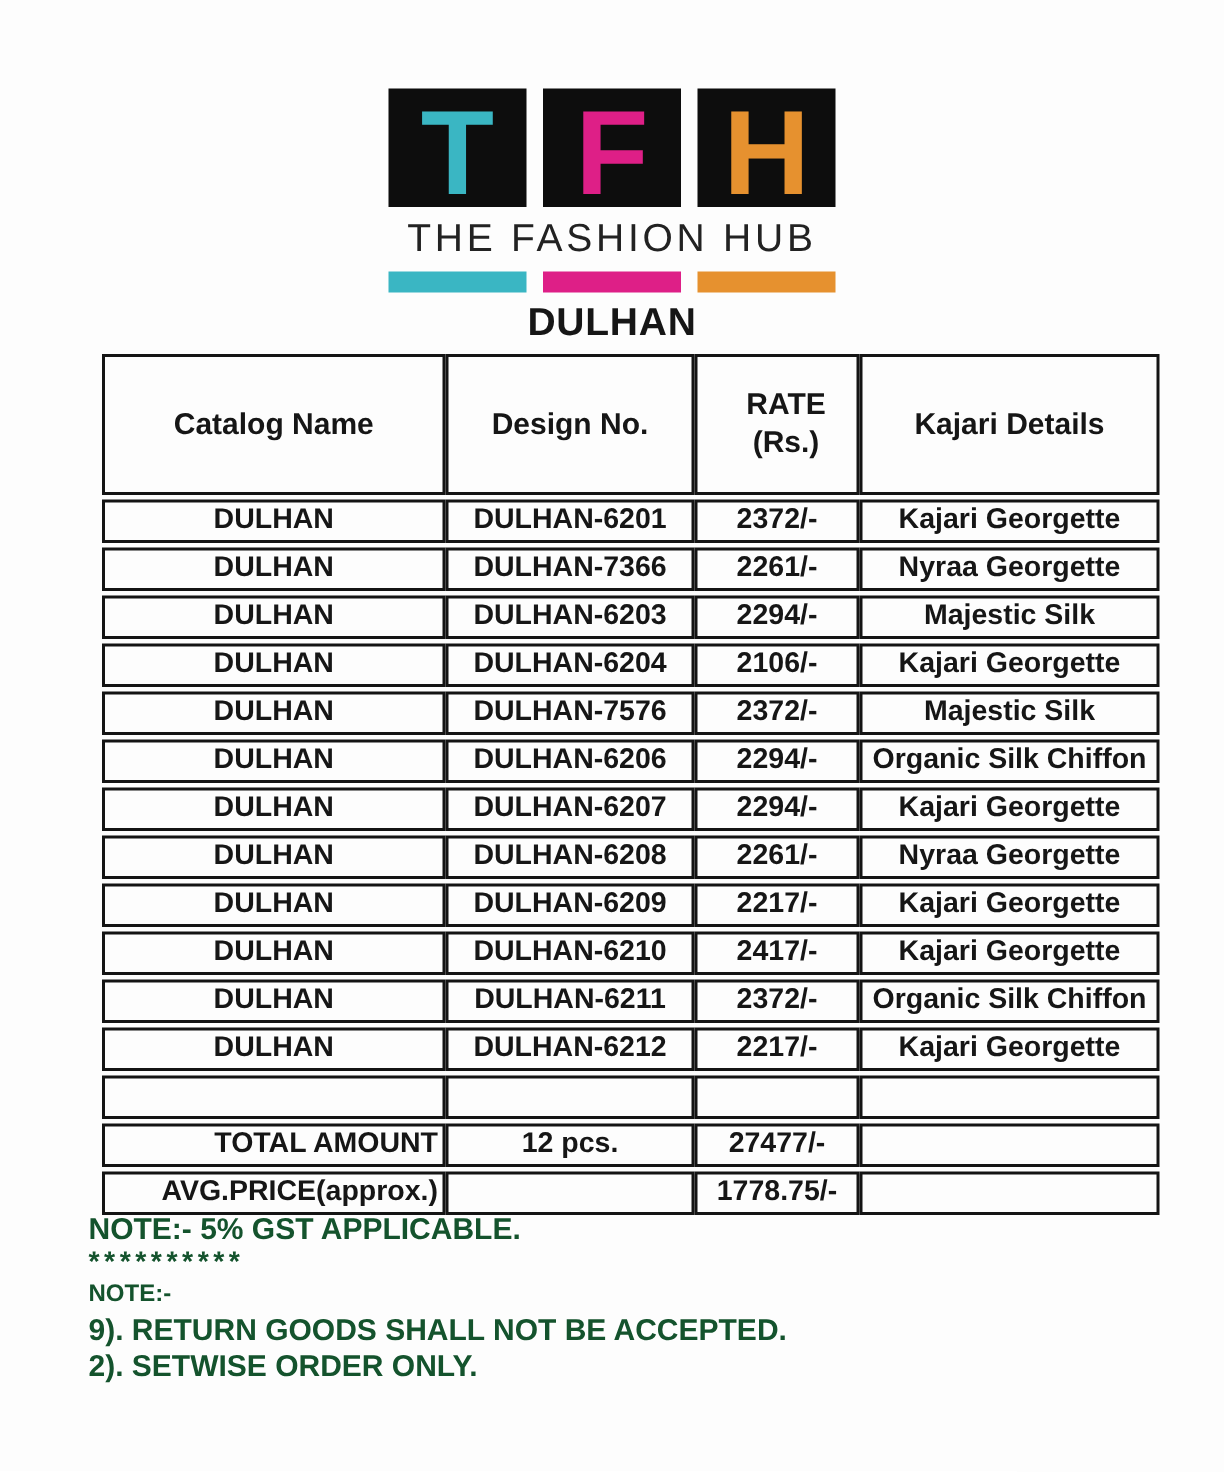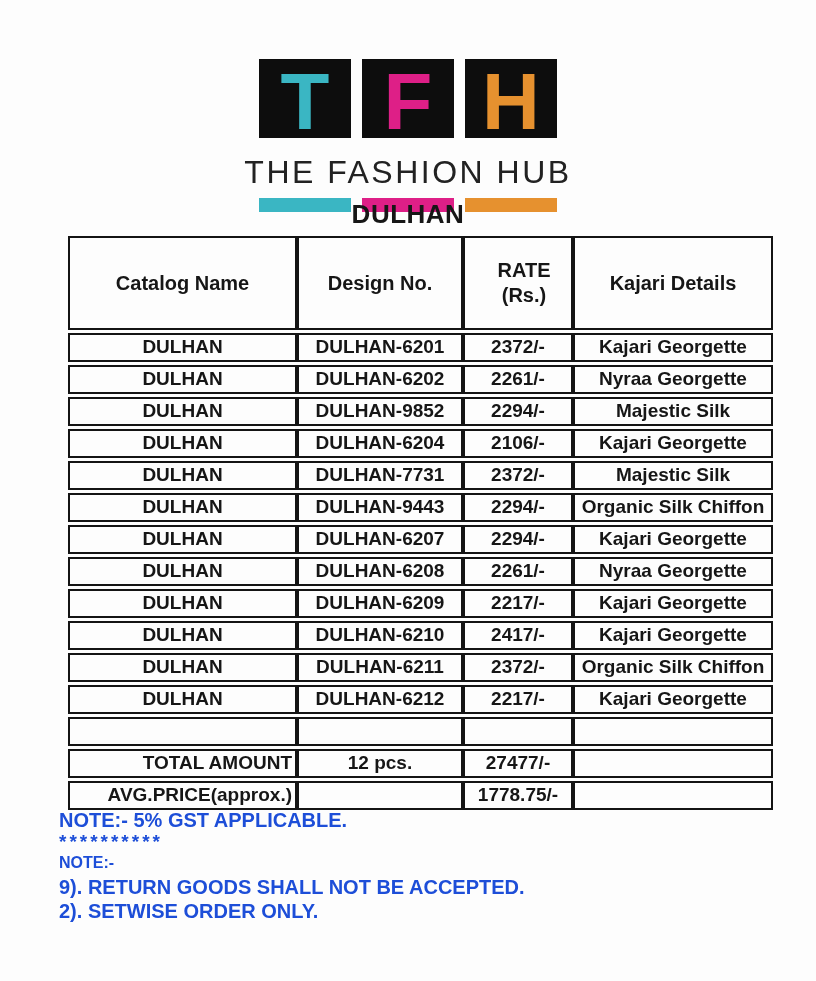--- a/index.html
+++ b/index.html
@@ -8,42 +8,42 @@
     background:#fdfdfd; color:#161616;
     font-family:"Liberation Sans", sans-serif; overflow:hidden;
   }
 
   
   .logo { position:absolute; top:59px; left:0; width:100%;
           display:flex; flex-direction:column; align-items:center; }
   .squares { display:flex; gap:11px; }
   .square { width:92px; height:79px; display:flex; align-items:center; justify-content:center; }
   .square .letter { font-weight:bold; font-size:80px; line-height:1; transform:translateY(3px); }
-  .brand-name { margin-top:16px; font-size:32px; letter-spacing:2.5px; color:#222;
+  .brand-name { margin-top:5px; font-size:26px; letter-spacing:2.5px; color:#222;
                 white-space:nowrap; }
   .bars { display:flex; gap:11px; margin-top:7px; }
   .bar { width:92px; height:14px; }
 
   
   .title { position:absolute; top:199px; left:0; width:100%; text-align:center;
            font-size:26px; font-weight:bold; margin:0; letter-spacing:0.5px; }
 
   
   .table-wrap { position:absolute; top:233px; left:68px; }
   table { border-collapse:separate; border-spacing:0 3px; table-layout:fixed; }
   th, td { border:2px solid #141414; overflow:hidden; white-space:nowrap; }
   thead th { height:88px; font-size:20px; font-weight:bold; text-align:center;
              vertical-align:middle; line-height:1.25; }
   tbody td { height:23px; font-size:19px; font-weight:bold; text-align:center;
              vertical-align:middle; line-height:1.1; }
   .rate-head span { display:block;padding-left:12px; }
   .label-right { text-align:right; padding-right:3px; }
 
   
-  .notes { position:absolute; left:59px; top:808px; font-weight:bold; color:#1d4ed8; }
+  .notes { position:absolute; left:59px; top:808px; font-weight:bold; color:#14532d; }
   .notes p { margin:0; }
   .note-gst   { font-size:20px; line-height:24px; }
   .note-stars { font-size:19px; line-height:19px; letter-spacing:3px; margin-top:3px; }
   .note-label { font-size:16px; line-height:24px; margin-top:9px; }
   .note-item  { font-size:20px; line-height:24px; margin-top:6px; }
 </style>
 </head>
 <body>
 
 <div class="page">
@@ -91,45 +91,45 @@
       </thead>
       <tbody>
         <tr>
           <td>DULHAN</td>
           <td>DULHAN-6201</td>
           <td>2372/-</td>
           <td>Kajari Georgette</td>
         </tr>
         <tr>
           <td>DULHAN</td>
-          <td>DULHAN-6202</td>
+          <td>DULHAN-7366</td>
           <td>2261/-</td>
           <td>Nyraa Georgette</td>
         </tr>
         <tr>
           <td>DULHAN</td>
-          <td>DULHAN-9852</td>
+          <td>DULHAN-6203</td>
           <td>2294/-</td>
           <td>Majestic Silk</td>
         </tr>
         <tr>
           <td>DULHAN</td>
           <td>DULHAN-6204</td>
           <td>2106/-</td>
           <td>Kajari Georgette</td>
         </tr>
         <tr>
           <td>DULHAN</td>
-          <td>DULHAN-7731</td>
+          <td>DULHAN-7576</td>
           <td>2372/-</td>
           <td>Majestic Silk</td>
         </tr>
         <tr>
           <td>DULHAN</td>
-          <td>DULHAN-9443</td>
+          <td>DULHAN-6206</td>
           <td>2294/-</td>
           <td>Organic Silk Chiffon</td>
         </tr>
         <tr>
           <td>DULHAN</td>
           <td>DULHAN-6207</td>
           <td>2294/-</td>
           <td>Kajari Georgette</td>
         </tr>
         <tr>

